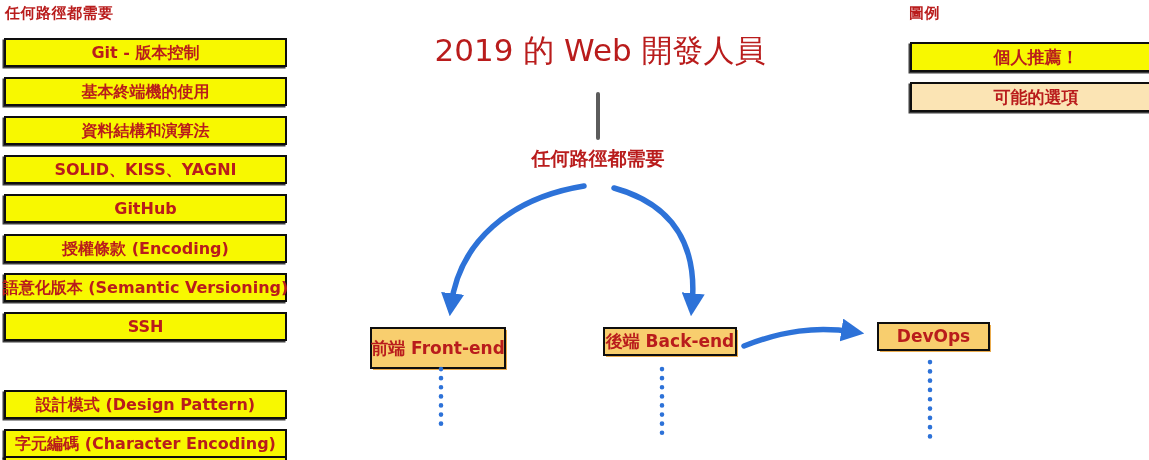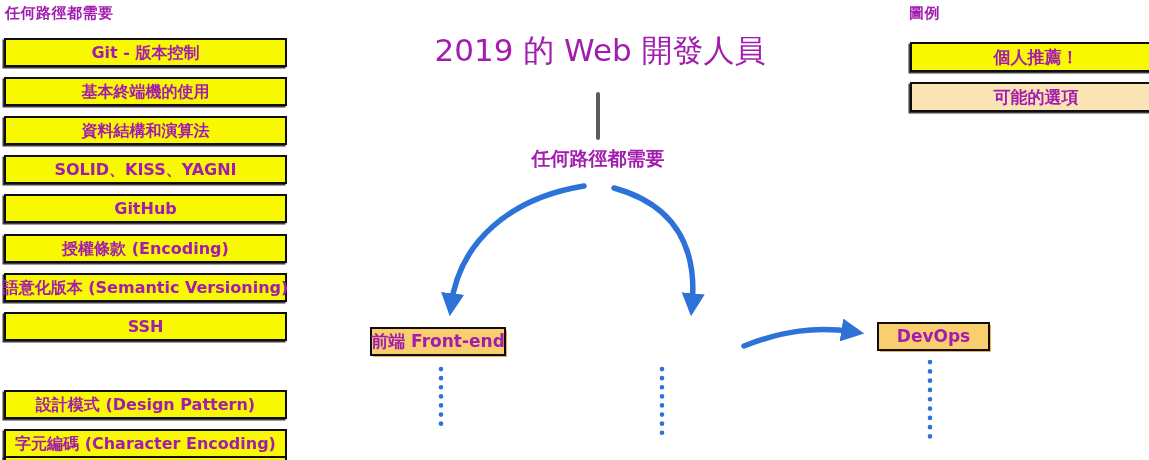--- a/index.html
+++ b/index.html
@@ -5,21 +5,21 @@
   * { margin: 0; padding: 0; box-sizing: border-box; }
   html, body { background: #ffffff; }
   body { font-family: "DejaVu Sans", "Liberation Sans", sans-serif; }
 
   .canvas {
     position: relative;
     width: 1149px;
     height: 460px;
     background: #ffffff;
     overflow: hidden;
-    color: #a21caf;
+    color: #b91c1c;
     font-weight: bold;
   }
 
   .section-header {
     position: absolute;
     font-size: 15px;
     font-weight: bold;
     letter-spacing: 0.5px;
     white-space: nowrap;
   }
@@ -64,21 +64,21 @@
   .choose-label {
     position: absolute;
     left: 498px; top: 146px; width: 200px;
     text-align: center;
     font-size: 19px;
     font-weight: bold;
     white-space: nowrap;
   }
 
   .path-node { font-size: 17px; }
-  .path-frontend { left: 370px; top: 327px; width: 136px; height: 29px; }
+  .path-frontend { left: 370px; top: 327px; width: 136px; height: 42px; }
   .path-backend  { left: 603px; top: 327px; width: 134px; height: 29px; }
   .path-devops   { left: 877px; top: 322px; width: 113px; height: 29px; }
 
   .legend-header { left: 909px; top: 4px; }
   .left-header   { left: 5px;  top: 4px; }
   .legend-box { left: 910px; width: 252px; height: 30px; font-size: 17px; }
   .legend-recommended { top: 42px; }
   .legend-possible    { top: 82px; }
 
   .partial-item { left: 4px; top: 456px; width: 283px; height: 12px; }
@@ -107,20 +107,21 @@
   <div class="node yellow left-item" style="top:312px">SSH</div>
   <div class="node yellow left-item" style="top:390px">設計模式 (Design Pattern)</div>
   <div class="node yellow left-item" style="top:429px">字元編碼 (Character Encoding)</div>
   <div class="node yellow partial-item"></div>
 
   <div class="title">2019 的 Web 開發人員</div>
   <div class="stem"></div>
   <div class="choose-label">任何路徑都需要</div>
 
   <div class="node amber path-node path-frontend">前端 Front-end</div>
+  <div class="node amber path-node path-backend">後端 Back-end</div>
   <div class="node amber path-node path-devops">DevOps</div>
 
   <div class="section-header legend-header">圖例</div>
   <div class="node yellow legend-box legend-recommended">個人推薦！</div>
   <div class="node tan legend-box legend-possible">可能的選項</div>
 
   <svg class="overlay" viewBox="0 0 1149 460">
     <defs>
       <marker id="ah" viewBox="0 0 10 10" refX="5.5" refY="5" markerWidth="4.2" markerHeight="4.2" orient="auto-start-reverse">
         <path d="M0,0 L10,5 L0,10 z" fill="#2d72d8"></path>

